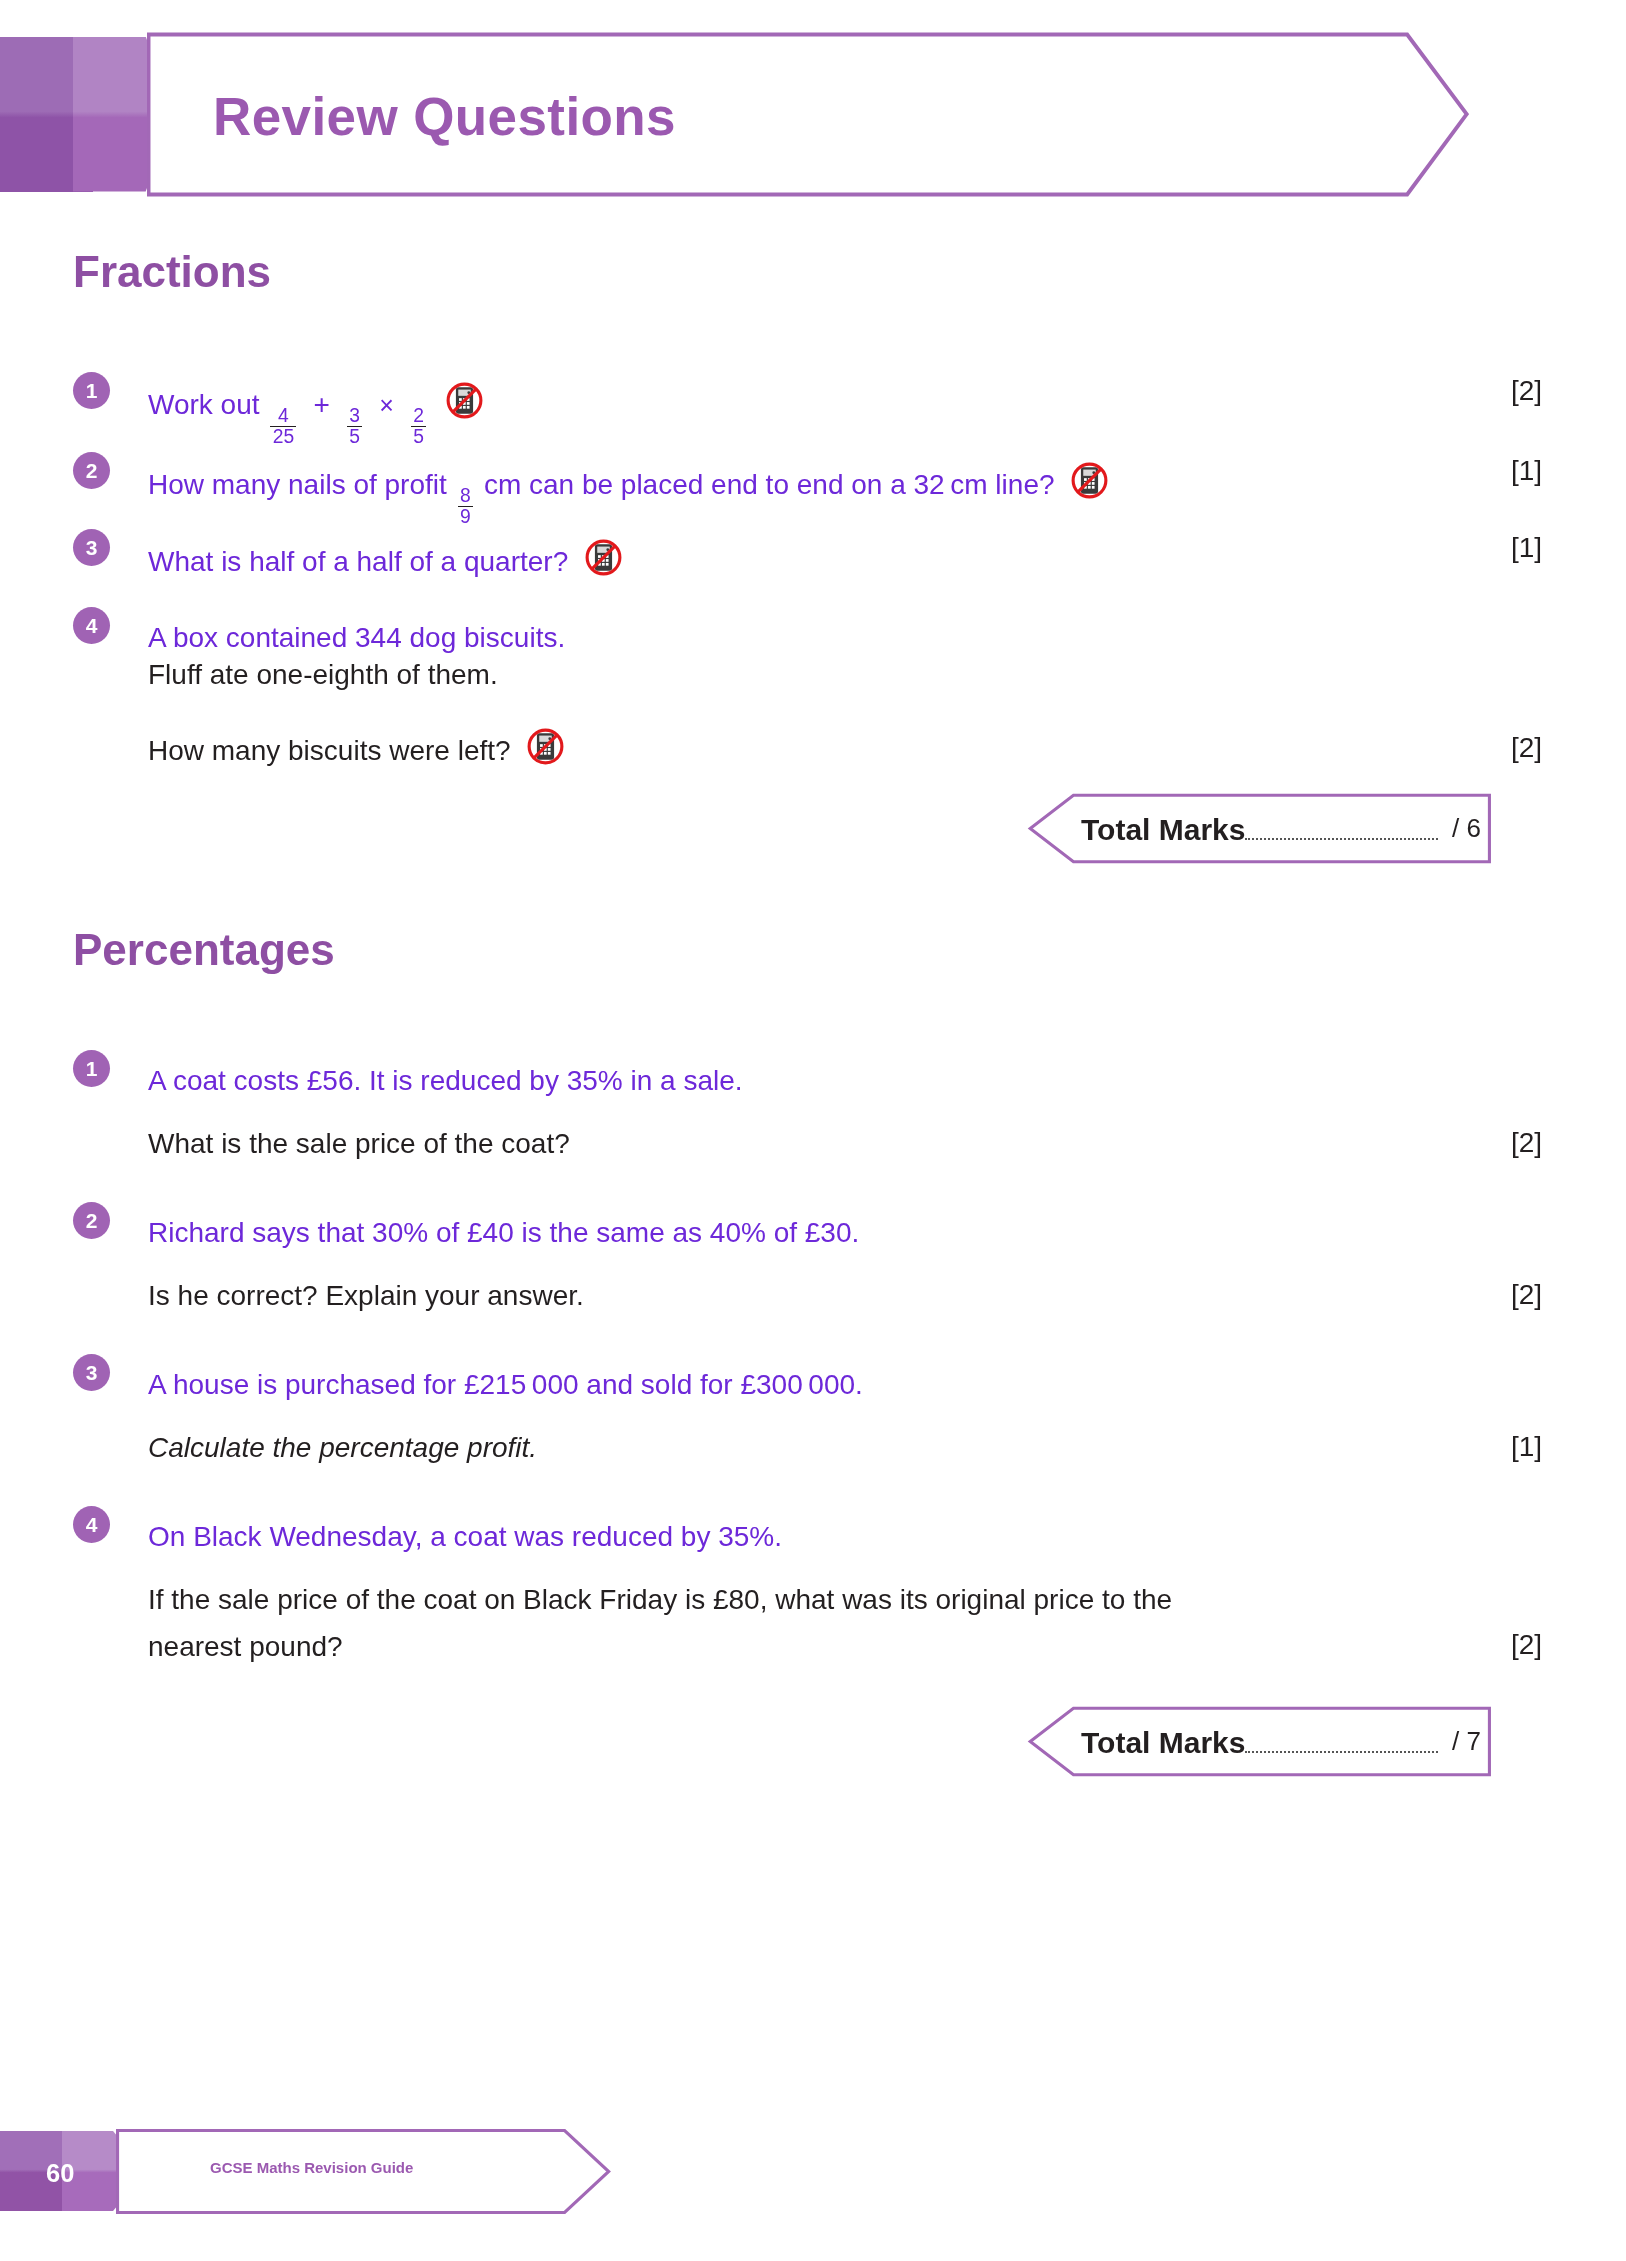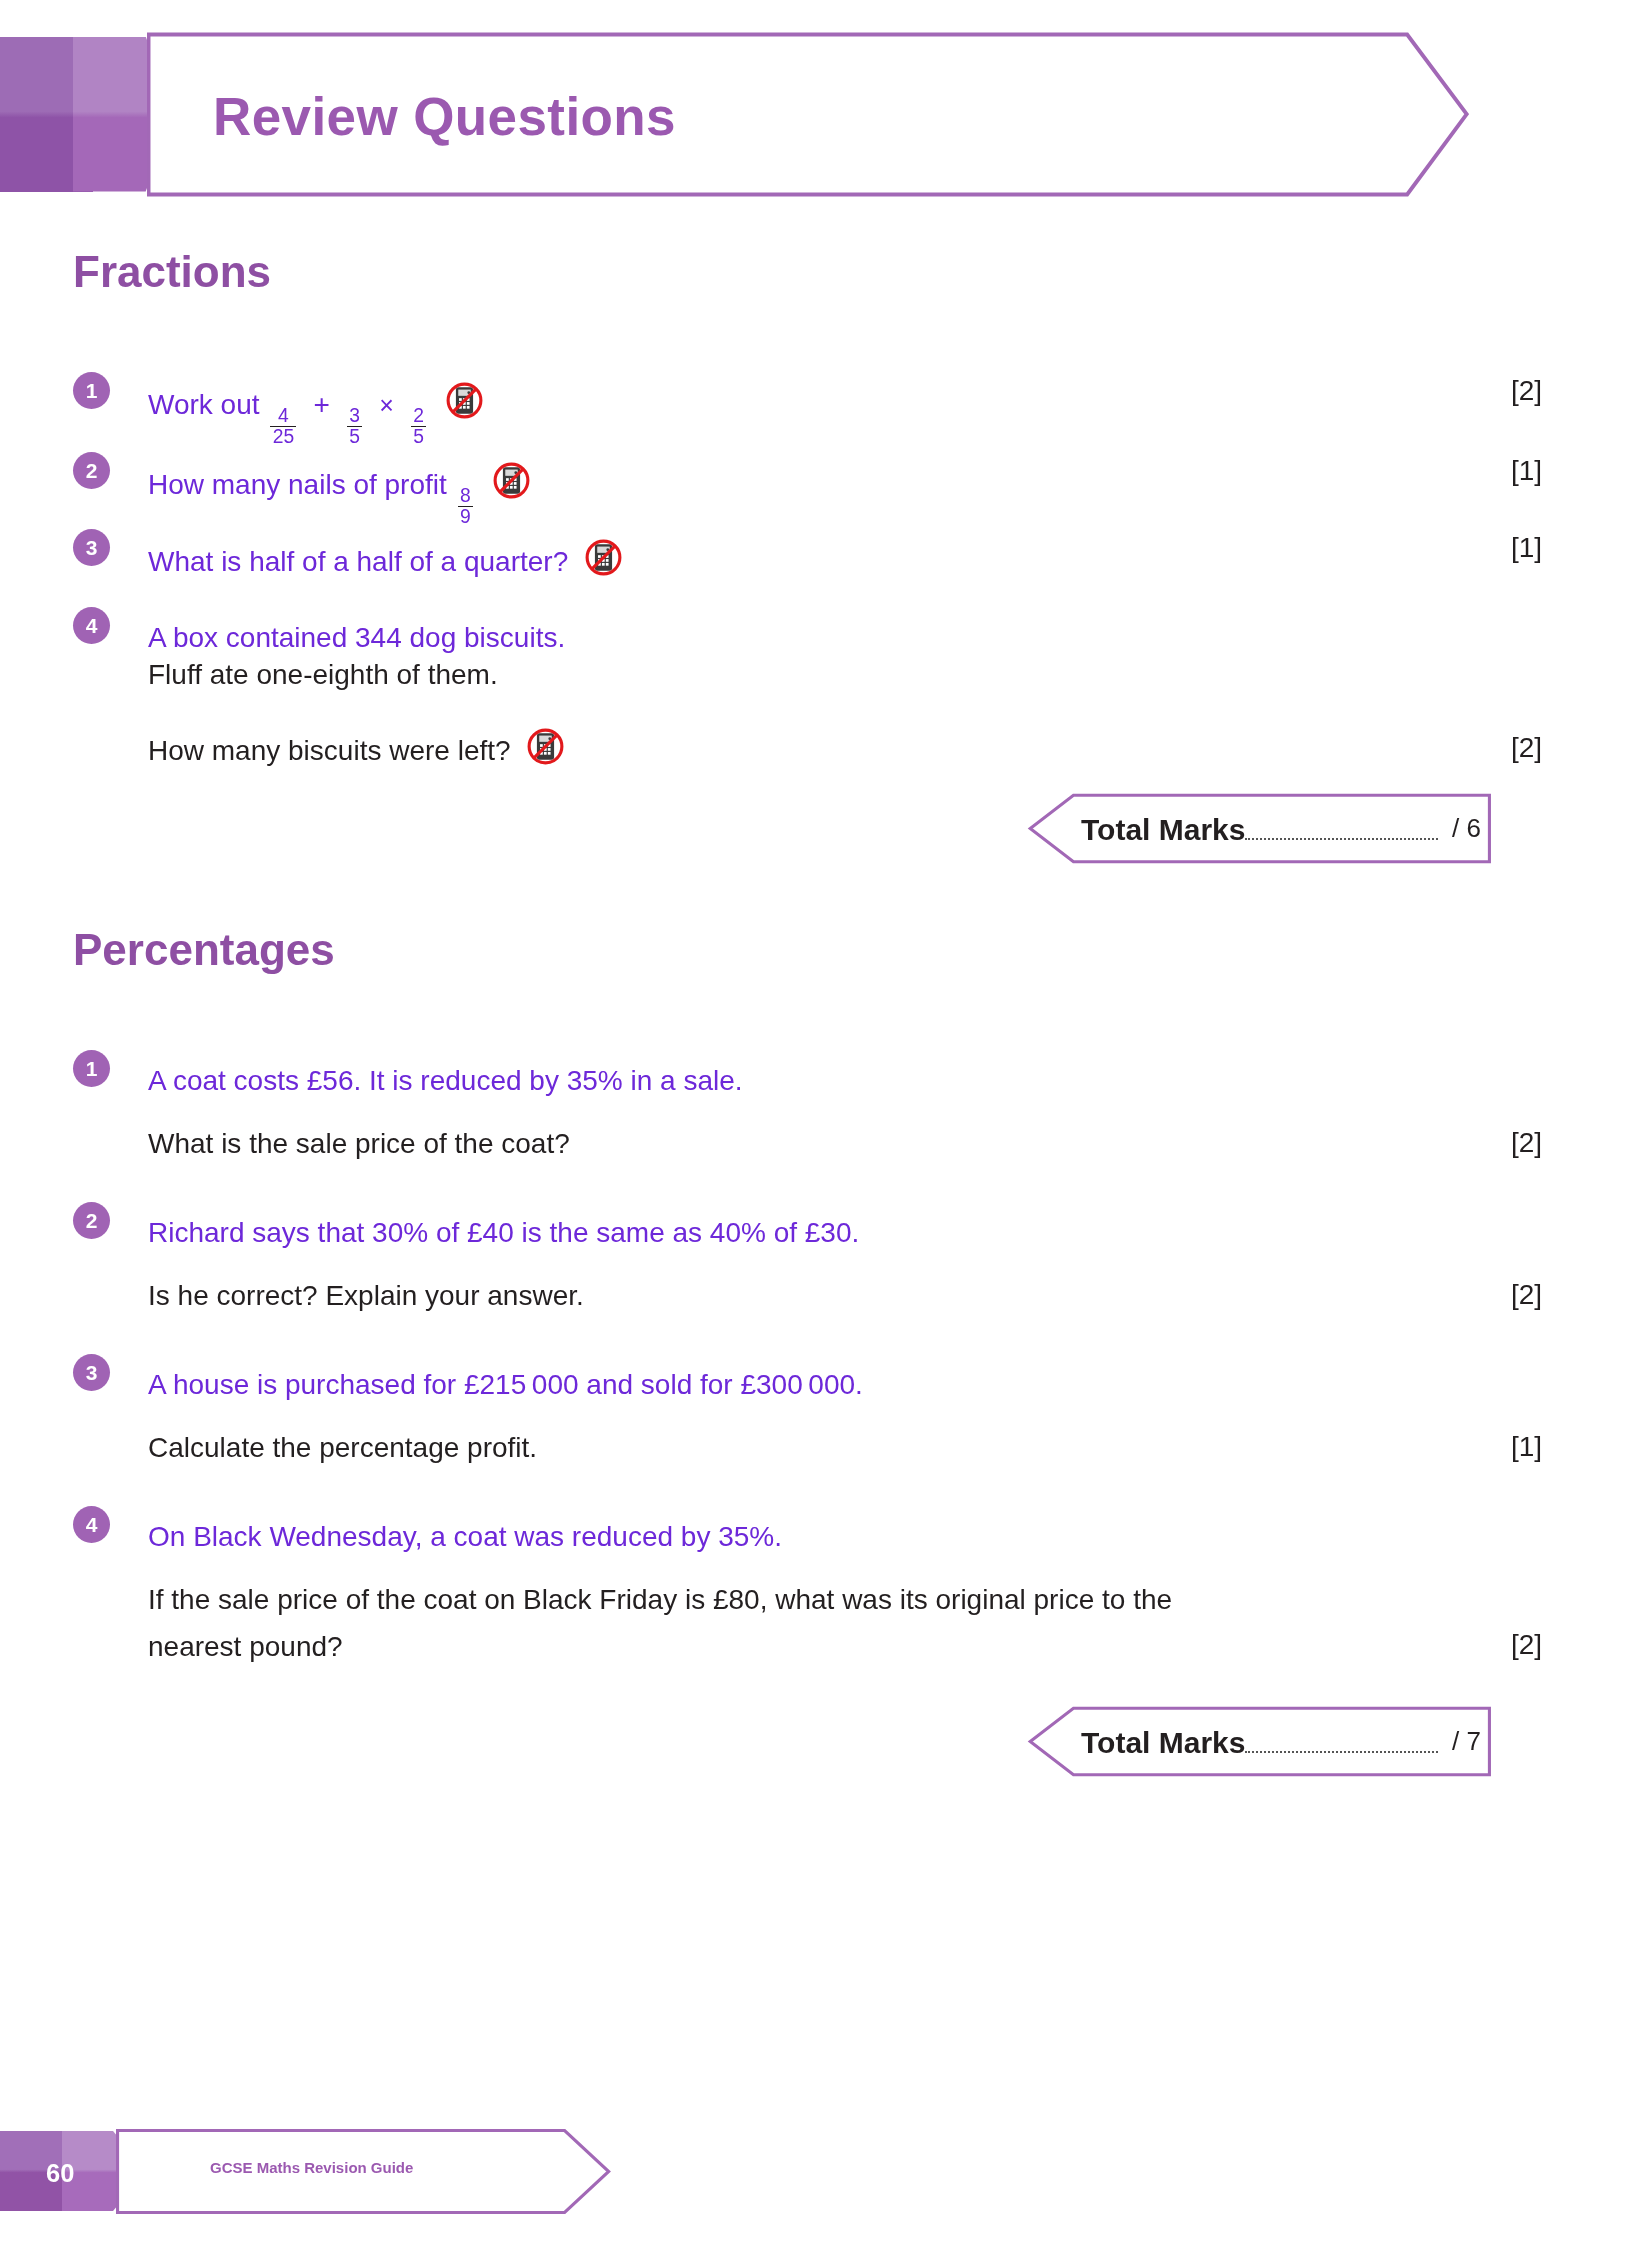--- a/index.html
+++ b/index.html
@@ -271,20 +271,21 @@
 </div>
 
 <div class="q-row" style="top:450px;">
   <div class="q-num">2</div>
   <div class="q-text">
     <span>How many nails of profit</span>
     <span class="frac">
       <span class="num">8</span>
       <span class="den">9</span>
     </span>
+    <span>cm can be placed end to end on a 32 cm line?</span>
     <span class="nocalc">
       <svg width="39" height="39" viewBox="0 0 50 50">
         <rect x="14" y="8" width="22" height="34" rx="3" fill="#3a3a3a"></rect>
         <rect x="17" y="11" width="16" height="8" fill="#d9d9d9"></rect>
         <circle cx="30.5" cy="15" r="1.8" fill="#3a3a3a"></circle>
         <g fill="#ffffff">
           <rect x="18" y="22" width="3.5" height="3.5"></rect>
             <rect x="23" y="22" width="3.5" height="3.5"></rect>
             <rect x="28" y="22" width="3.5" height="3.5"></rect>
           <rect x="18" y="27" width="3.5" height="3.5"></rect>
@@ -381,21 +382,21 @@
 <div class="q-row" style="top:1200px;">
   <div class="q-num">2</div>
   <div class="q-text">Richard says that 30% of £40 is the same as 40% of £30.</div>
   <div class="q-sub" style="top:74px;">Is he correct? Explain your answer.</div>
   <div class="marks" style="top:79px;">[2]</div>
 </div>
 
 <div class="q-row" style="top:1352px;">
   <div class="q-num">3</div>
   <div class="q-text">A house is purchased for £215 000 and sold for £300 000.</div>
-  <div class="q-sub" style="top:74px;">Calculate the percentage profit.</div>
+  <div class="q-sub" style="top:74px;font-style:italic;">Calculate the percentage profit.</div>
   <div class="marks" style="top:79px;">[1]</div>
 </div>
 
 <div class="q-row" style="top:1504px;">
   <div class="q-num">4</div>
   <div class="q-text">On Black Wednesday, a coat was reduced by 35%.</div>
   <div class="q-sub" style="top:74px;">If the sale price of the coat on Black Friday is £80, what was its original price to the</div>
   <div class="q-sub" style="top:121px;">nearest pound?</div>
   <div class="marks" style="top:125px;">[2]</div>
 </div>

